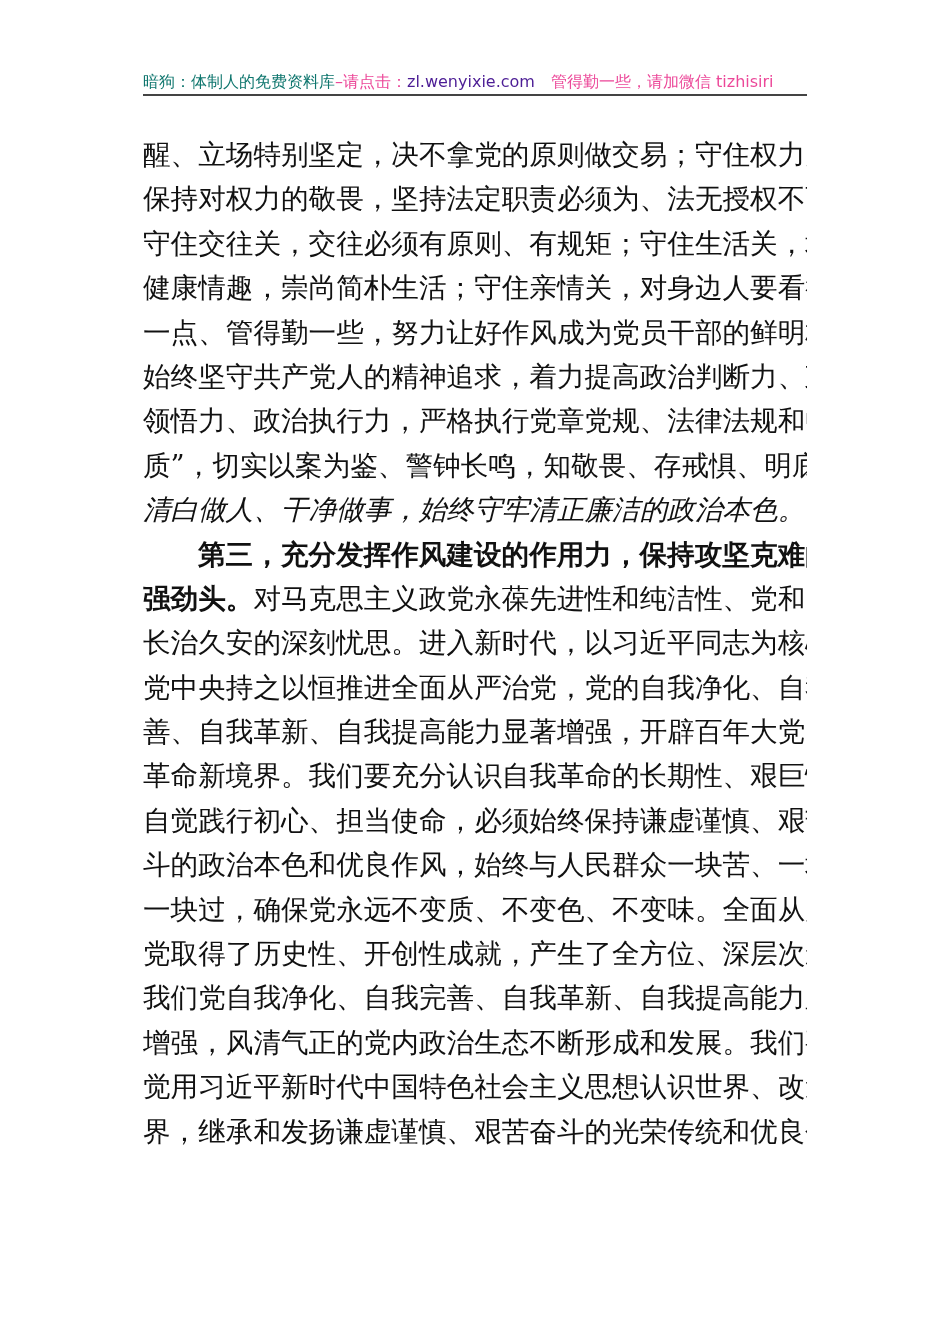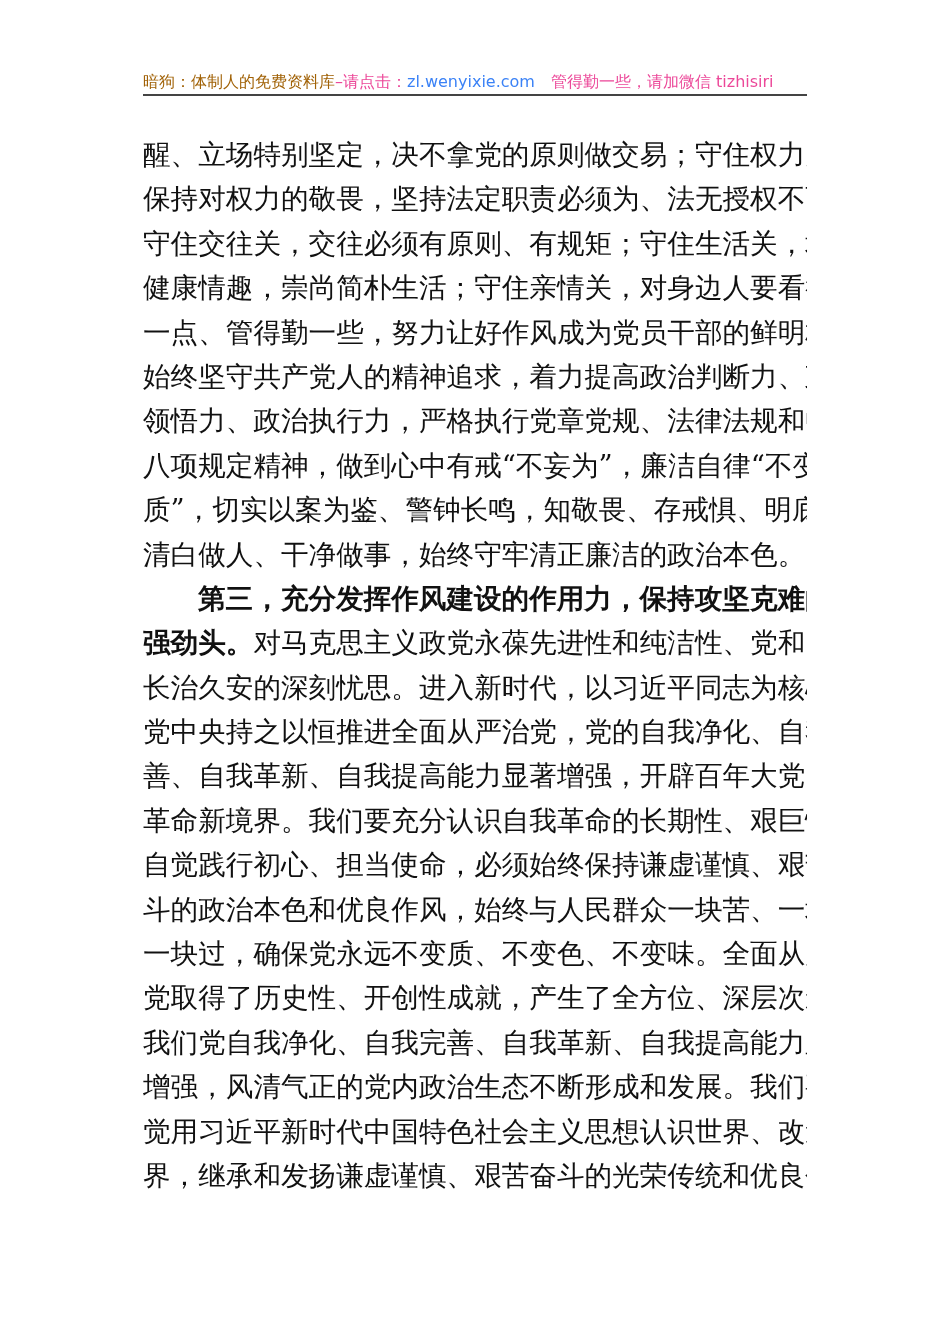--- a/index.html
+++ b/index.html
@@ -1,20 +1,20 @@
 <!DOCTYPE html>
 <html><head>
 <meta charset="utf-8">
 <style>
   html, body { margin: 0; padding: 0; background: #ffffff; }
   body { width: 950px; height: 1344px; position: relative; overflow: hidden; font-family: "DejaVu Sans", sans-serif; }
   .header { position: absolute; left: 143px; top: 70px; width: 663px; height: 24px; font-size: 16px; line-height: 24px; white-space: nowrap; font-family: "DejaVu Sans", sans-serif; }
-  .header .red { color: #a16207; }
+  .header .red { color: #0f766e; }
   .header .black { color: #ec4899; }
-  .header .blue { color: #3b82f6; }
+  .header .blue { color: #4c1d95; }
   .header .gap { display: inline-block; width: 16px; }
   .rule { position: absolute; left: 143px; top: 94px; width: 664px; height: 2px; background: #444444; }
   .body { position: absolute; left: 143px; top: 133px; width: 664px; font-family: "DejaVu Serif", serif; font-size: 27.6px; line-height: 44.4px; color: #111111; }
   .line { display: block; white-space: nowrap; height: 44.4px; overflow: hidden; text-align: justify; text-align-last: justify; }
   .indent { padding-left: 55px; }
   .bold { font-weight: bold; }
 </style>
 </head>
 <body>
 
@@ -25,23 +25,22 @@
 
 <div class="body">
   <div>
     <span class="line">醒、立场特别坚定，决不拿党的原则做交易；守住权力关，</span>
     <span class="line">保持对权力的敬畏，坚持法定职责必须为、法无授权不可为</span>
     <span class="line">守住交往关，交往必须有原则、有规矩；守住生活关，培养</span>
     <span class="line">健康情趣，崇尚简朴生活；守住亲情关，对身边人要看得紧</span>
     <span class="line">一点、管得勤一些，努力让好作风成为党员干部的鲜明标识</span>
     <span class="line">始终坚守共产党人的精神追求，着力提高政治判断力、政治</span>
     <span class="line">领悟力、政治执行力，严格执行党章党规、法律法规和中央</span>
-    <span class="line">八项规定精神，做到心中有戒“不妄为”，廉洁自律“不变</span>
     <span class="line">质”，切实以案为鉴、警钟长鸣，知敬畏、存戒惧、明底线</span>
-    <span class="line" style="text-align-last:left;">清白做人、干净做事，始终守牢清正廉洁的政治本色。</span>
+    <span class="line" style="text-align-last:left;font-style:italic;">清白做人、干净做事，始终守牢清正廉洁的政治本色。</span>
   </div>
   <div>
     <span class="line indent bold">第三，充分发挥作风建设的作用力，保持攻坚克难的顽</span>
     <span class="line"><b>强劲头。</b><span>对马克思主义政党永葆先进性和纯洁性、党和国家</span></span>
     <span class="line">长治久安的深刻忧思。进入新时代，以习近平同志为核心的</span>
     <span class="line">党中央持之以恒推进全面从严治党，党的自我净化、自我完</span>
     <span class="line">善、自我革新、自我提高能力显著增强，开辟百年大党自我</span>
     <span class="line">革命新境界。我们要充分认识自我革命的长期性、艰巨性，</span>
     <span class="line">自觉践行初心、担当使命，必须始终保持谦虚谨慎、艰苦奋</span>
     <span class="line">斗的政治本色和优良作风，始终与人民群众一块苦、一块干</span>

